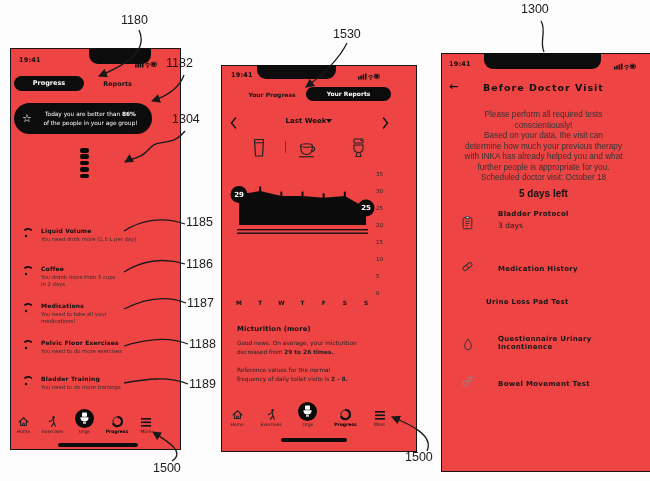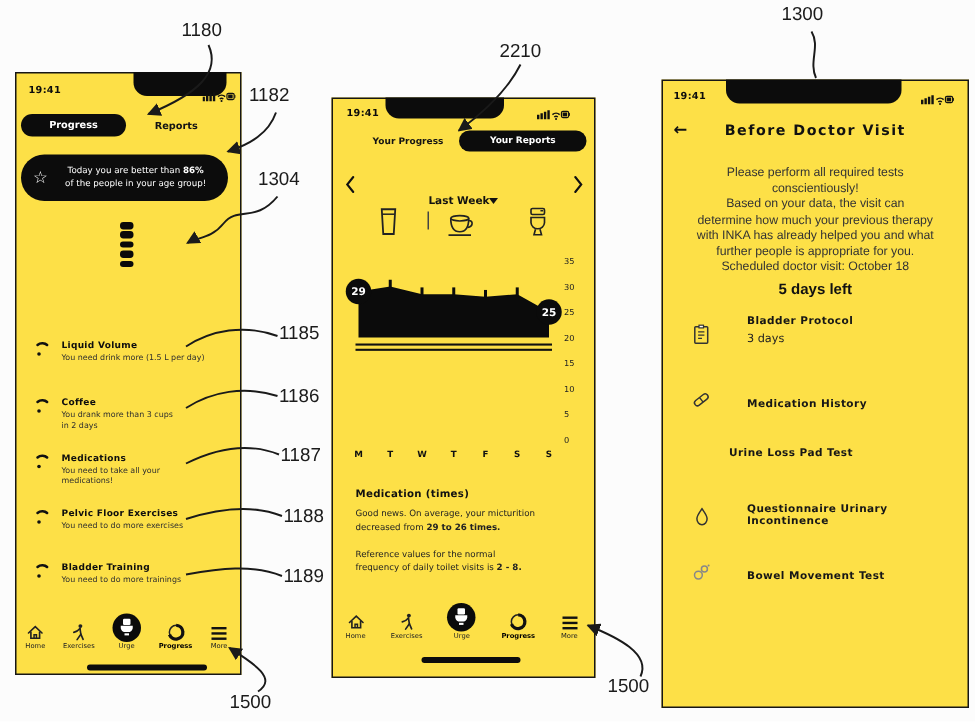--- a/index.html
+++ b/index.html
@@ -1,18 +1,18 @@
 <!DOCTYPE html>
 <html><head>
 <meta charset="utf-8">
 <style>
   html,body{margin:0;padding:0;background:#fff;}
   #canvas{position:relative;width:650px;height:481px;background:#fcfcfc;font-family:"DejaVu Sans",sans-serif;color:#111;overflow:hidden;}
   .abs{position:absolute;}
-  .phone{position:absolute;background:#fde047;border:1.5px solid #161616;}
+  .phone{position:absolute;background:#ef4444;border:1.5px solid #161616;padding-left:20px;}
   .time{position:absolute;font-size:6.5px;font-weight:bold;letter-spacing:.2px;color:#0c0c0c;}
   .notch{position:absolute;background:#0c0c0c;border-radius:0 0 9px 9px;}
   .pill{position:absolute;background:#0c0c0c;color:#fff;font-weight:bold;text-align:center;border-radius:9px;}
   .tabtext{position:absolute;font-weight:bold;text-align:center;color:#141414;}
   .ref{position:absolute;font-family:"Liberation Sans",sans-serif;font-size:12.5px;color:#1b1b1b;}
   .nav{position:absolute;display:flex;justify-content:space-around;align-items:flex-end;}
   .navitem{display:flex;flex-direction:column;align-items:center;gap:1px;}
   .navlabel{font-size:4.5px;color:#222;white-space:nowrap;}
   .navlabel.sel{font-weight:bold;color:#000;}
   .homebar{position:absolute;height:3.5px;background:#0c0c0c;border-radius:2px;}
@@ -195,21 +195,21 @@
         <rect x="17.1" y="3" width="3" height="2.6" fill="#111"></rect>
         <rect x="21.4" y="3.4" width="0.8" height="1.8" fill="#111"></rect>
     </svg>
 
     <div class="tabtext" style="left:19px;top:25px;width:62px;font-size:6px;">Your Progress</div>
     <div class="pill" style="left:84px;top:21px;width:85px;height:14px;line-height:14px;font-size:6px;">Your Reports</div>
 
     <svg class="abs" style="left:8px;top:51px;" width="7" height="12" viewBox="0 0 7 12">
         <polyline points="5.5,1 1.5,6 5.5,11" stroke="#111" stroke-width="1.4" fill="none" stroke-linecap="round"></polyline>
       </svg>
-    <div class="abs" style="left:47px;top:64px;width:80px;display:flex;justify-content:center;align-items:center;gap:0;">
+    <div class="abs" style="left:47px;top:51px;width:80px;display:flex;justify-content:center;align-items:center;gap:0;">
       <span style="font-size:7px;font-weight:bold;">Last Week</span>
       <span class="caret"></span>
     </div>
     <svg class="abs" style="left:160px;top:51px;" width="7" height="12" viewBox="0 0 7 12">
         <polyline points="1.5,1 5.5,6 1.5,11" stroke="#111" stroke-width="1.4" fill="none" stroke-linecap="round"></polyline>
       </svg>
 
     <svg class="abs" style="left:30px;top:72px;" width="14" height="20" viewBox="0 0 14 20">
         <path d="M2.5,1.5 H11.5 L10.5,18 H3.5 Z" stroke="#222" stroke-width="1.2" fill="none"></path>
         <line x1="3" y1="4.8" x2="11" y2="4.8" stroke="#222" stroke-width="1"></line>
@@ -251,21 +251,21 @@
         <text x="149" y="126" font-size="5.5" fill="#222">0</text>
         <text x="12" y="135.5" text-anchor="middle" font-size="5.8" font-weight="bold" fill="#111">M</text>
         <text x="33.16666666666667" y="135.5" text-anchor="middle" font-size="5.8" font-weight="bold" fill="#111">T</text>
         <text x="54.333333333333336" y="135.5" text-anchor="middle" font-size="5.8" font-weight="bold" fill="#111">W</text>
         <text x="75.5" y="135.5" text-anchor="middle" font-size="5.8" font-weight="bold" fill="#111">T</text>
         <text x="96.66666666666667" y="135.5" text-anchor="middle" font-size="5.8" font-weight="bold" fill="#111">F</text>
         <text x="117.83333333333333" y="135.5" text-anchor="middle" font-size="5.8" font-weight="bold" fill="#111">S</text>
         <text x="139" y="135.5" text-anchor="middle" font-size="5.8" font-weight="bold" fill="#111">S</text>
       </svg>
 
-    <div class="abs" style="left:15px;top:259px;font-size:6.8px;font-weight:bold;letter-spacing:.2px;">Medication (times)</div>
+    <div class="abs" style="left:15px;top:259px;font-size:6.8px;font-weight:bold;letter-spacing:.2px;">Micturition (more)</div>
     <div class="abs" style="left:15px;top:273px;width:148px;font-size:5.8px;line-height:8.8px;color:#222;">
       <div>Good news. On average, your micturition</div>
       <div><span>decreased from </span><b>29 to 26 times.</b></div>
     </div>
     <div class="abs" style="left:15px;top:300px;width:148px;font-size:5.8px;line-height:8.8px;color:#222;">
       <div>Reference values for the normal</div>
       <div><span>frequency of daily toilet visits is </span><b>2 - 8.</b></div>
     </div>
 
     <div class="nav" style="left:0;top:336px;width:172px;">
@@ -387,21 +387,21 @@
   </div>
 
   <div class="ref" style="left:121px;top:13px;">1180</div>
   <div class="ref" style="left:166px;top:56px;">1182</div>
   <div class="ref" style="left:172px;top:112px;">1304</div>
   <div class="ref" style="left:186px;top:215px;text-align:right;">1185</div>
   <div class="ref" style="left:186px;top:257px;">1186</div>
   <div class="ref" style="left:187px;top:296px;">1187</div>
   <div class="ref" style="left:189px;top:337px;">1188</div>
   <div class="ref" style="left:189px;top:377px;">1189</div>
-  <div class="ref" style="left:333px;top:27px;">2210</div>
+  <div class="ref" style="left:333px;top:27px;">1530</div>
   <div class="ref" style="left:521px;top:2px;">1300</div>
   <div class="ref" style="left:153px;top:461px;">1500</div>
   <div class="ref" style="left:405px;top:450px;">1500</div>
 
   <svg class="abs" style="left:0;top:0;pointer-events:none;" width="650" height="481" viewBox="0 0 650 481">
     <defs>
       <marker id="arr" viewBox="0 0 8 8" refX="7" refY="4" markerWidth="7" markerHeight="7" orient="auto">
           <path d="M0,0 L8,4 L0,8 z" fill="#1a1a1a"></path>
         </marker>
     </defs>

